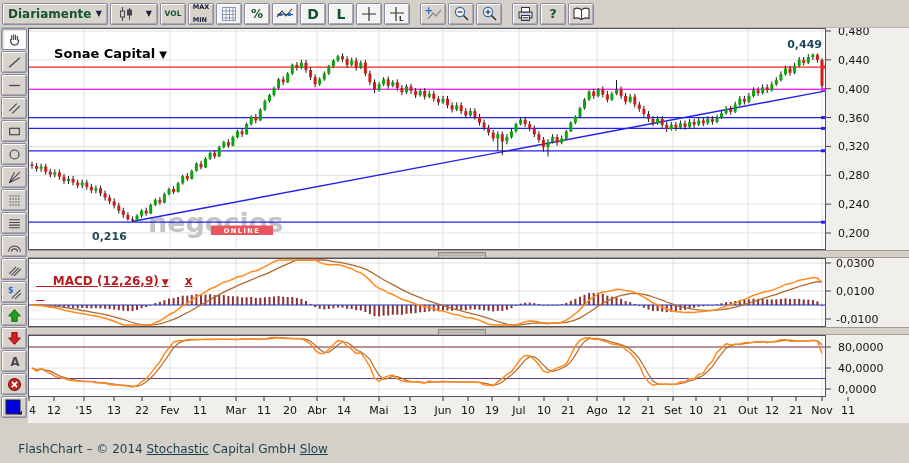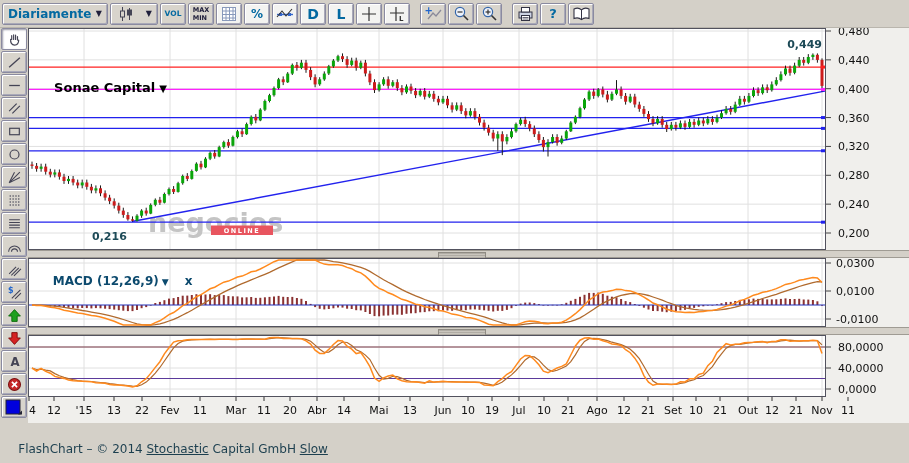--- a/index.html
+++ b/index.html
@@ -7,23 +7,23 @@
        font-family:"DejaVu Sans","Liberation Sans",sans-serif;}
   
   .toolbar{position:absolute;left:0;top:0;width:909px;height:28px;background:#d4d0c8;
            border-bottom:1px solid #b9b5ad;display:flex;align-items:center;padding-left:2px;box-sizing:border-box;}
   .tbtn{height:22px;width:26px;margin-right:2px;background:#d8d4cc;border:1px solid #8a8aa0;border-radius:2px;
         box-shadow:inset 1px 1px 0 #ffffff,inset -1px -1px 0 #a9a9b8;display:flex;align-items:center;
         justify-content:center;box-sizing:border-box;cursor:pointer;flex:0 0 auto;}
   .tbtn.light{background:#f3f3f1;}
   .tbtn.gap{margin-left:8px;}
   .tbtn.dd{justify-content:space-between;padding:0 5px;}
-  .tbtn .tlabel{font-size:11px;font-weight:bold;color:#0369a1;}
+  .tbtn .tlabel{font-size:11px;font-weight:bold;color:#14532d;}
   .tbtn .caret{font-size:8px;color:#20203c;margin-left:4px;}
-  .tbtn .tlines{font-size:6.5px;line-height:8px;font-weight:bold;color:#20203c;text-align:left;}
+  .tbtn .tlines{font-size:6.5px;line-height:13px;font-weight:bold;color:#20203c;text-align:left;}
   [data-name="period-dropdown"] .tlabel{font-size:12px;}
   [data-name="volume-button"] .tlabel{font-size:7.5px;}
   [data-name="draw-mode-d-button"] .tlabel,[data-name="draw-mode-l-button"] .tlabel{font-size:14px;}
   [data-name="help-button"] .tlabel{font-size:13px;}
   [data-name="percent-scale-button"] .tlabel{font-size:12px;}
   .ticon{display:flex;align-items:center;justify-content:center;}
   
   .sidebar{position:absolute;left:0;top:28px;width:28px;}
   .stool{width:26px;height:22px;margin:0 0 1px 1px;background:#d8d4cc;border:1px solid #8a8aa0;border-radius:2px;
          box-shadow:inset 1px 1px 0 #ffffff,inset -1px -1px 0 #a9a9b8;display:flex;align-items:center;
@@ -32,23 +32,23 @@
   
   .chartbg{position:absolute;left:28px;top:28px;width:881px;height:395px;background:#f0efec;}
   .panelsvg{position:absolute;left:28px;}
   svg text{font-family:"DejaVu Sans","Liberation Sans",sans-serif;}
   .splitter{position:absolute;left:28px;width:881px;height:8px;background:#d4d0c8;
             border-top:1px solid #9f9b93;border-bottom:1px solid #9f9b93;box-sizing:border-box;cursor:row-resize;}
   .grip{position:absolute;left:410px;top:1px;width:46px;height:5px;background:#c9c5bd;border:1px solid #8f8b83;
         background-image:repeating-linear-gradient(#b0aca4 0 1px,transparent 1px 2px);}
   
   .panel-label{position:absolute;font-weight:bold;white-space:pre;}
-  .main-title{left:36px;top:31px;font-size:13px;color:#000;cursor:pointer;margin-top:34px;}
+  .main-title{left:36px;top:31px;font-size:13px;color:#000;cursor:pointer;}
   .main-title .tcaret{font-size:10px;margin-left:4px;}
-  .macd-label{left:36px;top:260px;font-size:12px;color:#0c4a6e;}
+  .macd-label{left:36px;top:260px;font-size:12px;color:#b91c1c;text-decoration:underline;}
   .stoch-label{left:36px;top:337px;font-size:12px;color:#6a3fa0;}
   .macd-label .tcaret,.stoch-label .tcaret{font-size:9px;margin-left:3px;}
   .ind-close{margin-left:16px;cursor:pointer;font-weight:bold;}
   .stoch-label .ind-name{text-decoration:underline;}
   
   .statusbar{position:absolute;left:3px;top:428px;font-size:12px;color:#1c3f4f;white-space:pre;}
   .statusbar .link{text-decoration:underline;cursor:pointer;}
 </style>
 </head>
 <body>

